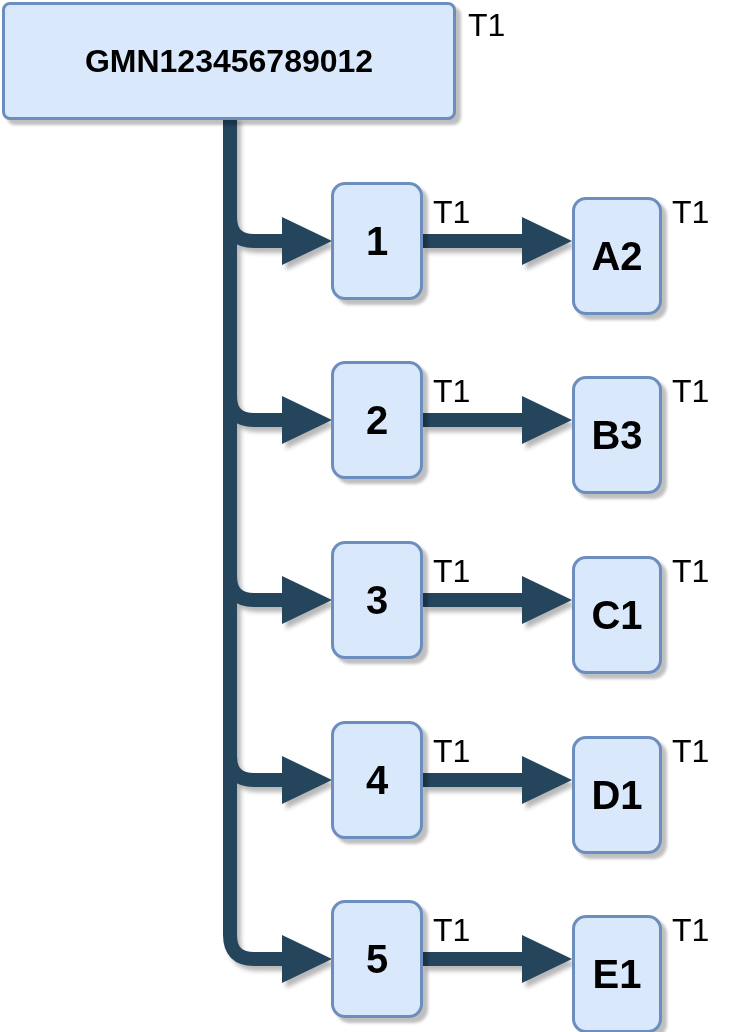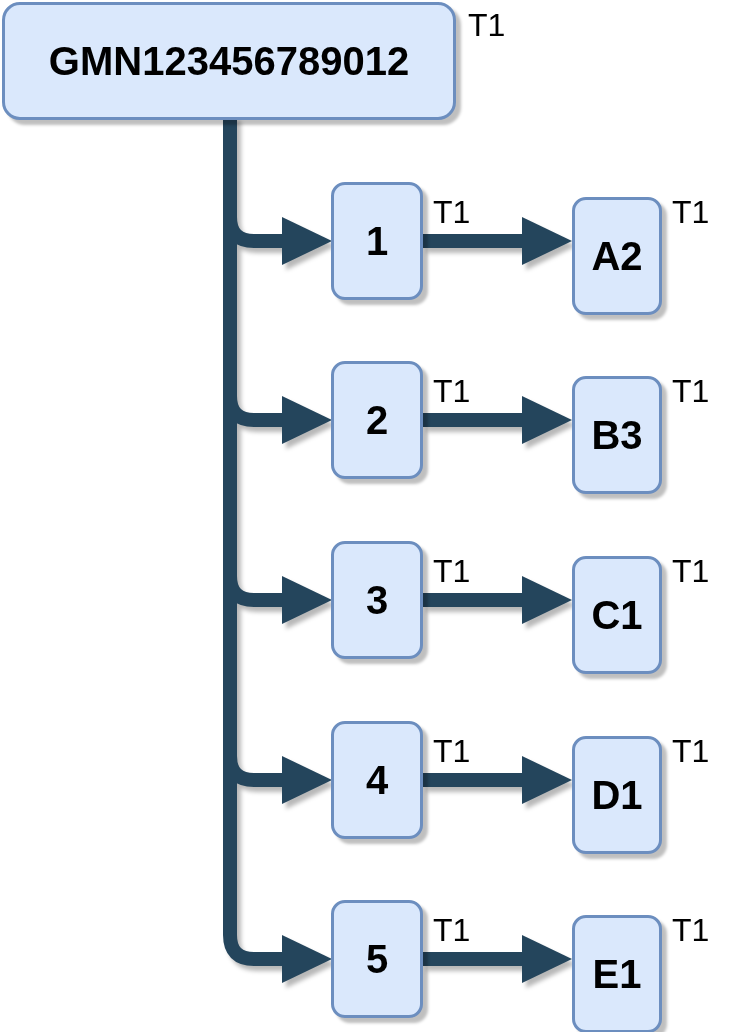--- a/index.html
+++ b/index.html
@@ -43,22 +43,22 @@
     align-items: center;
     justify-content: center;
     font-weight: bold;
     color: var(--text);
     box-shadow: 5px 5px 3px rgba(0,0,0,0.25);
     text-align: center;
   }
   .node.root {
     left: 2px; top: 2px;
     width: 454px; height: 118px;
-    border-radius: 18px;
-    font-size: 40px;
+    border-radius: 8px;
+    font-size: 32px;
   }
   .node.small {
     width: 92px; height: 118px;
     border-radius: 14px;
     font-size: 40px;
   }
   .node.source { left: 331px; }
   .node.target { left: 572px; width: 90px; margin-top: 15px; }
   .tag {
     position: absolute;

